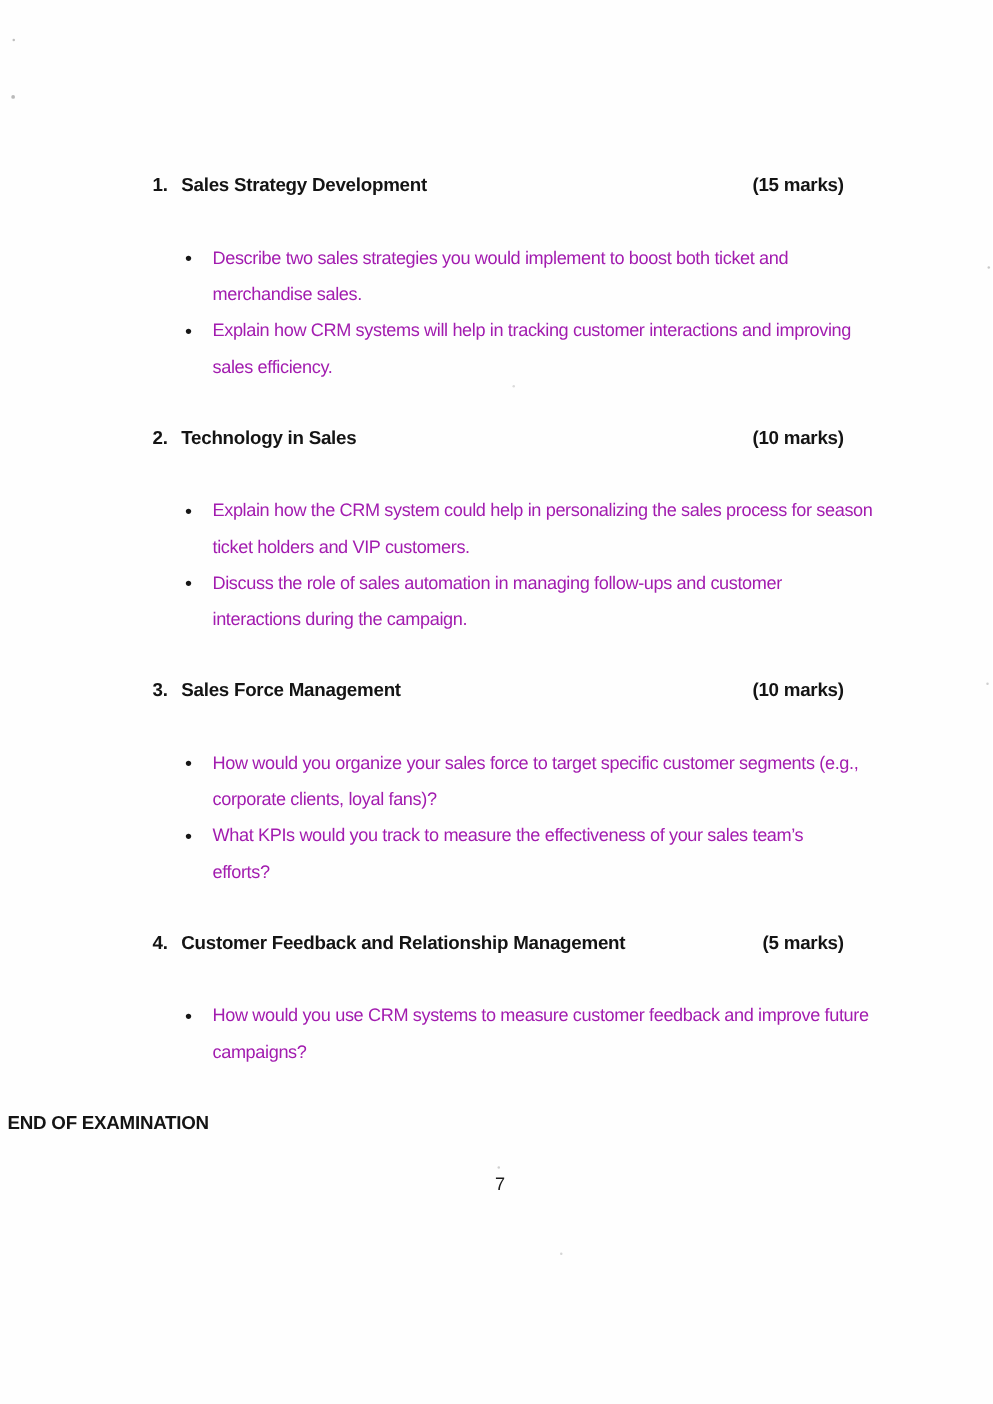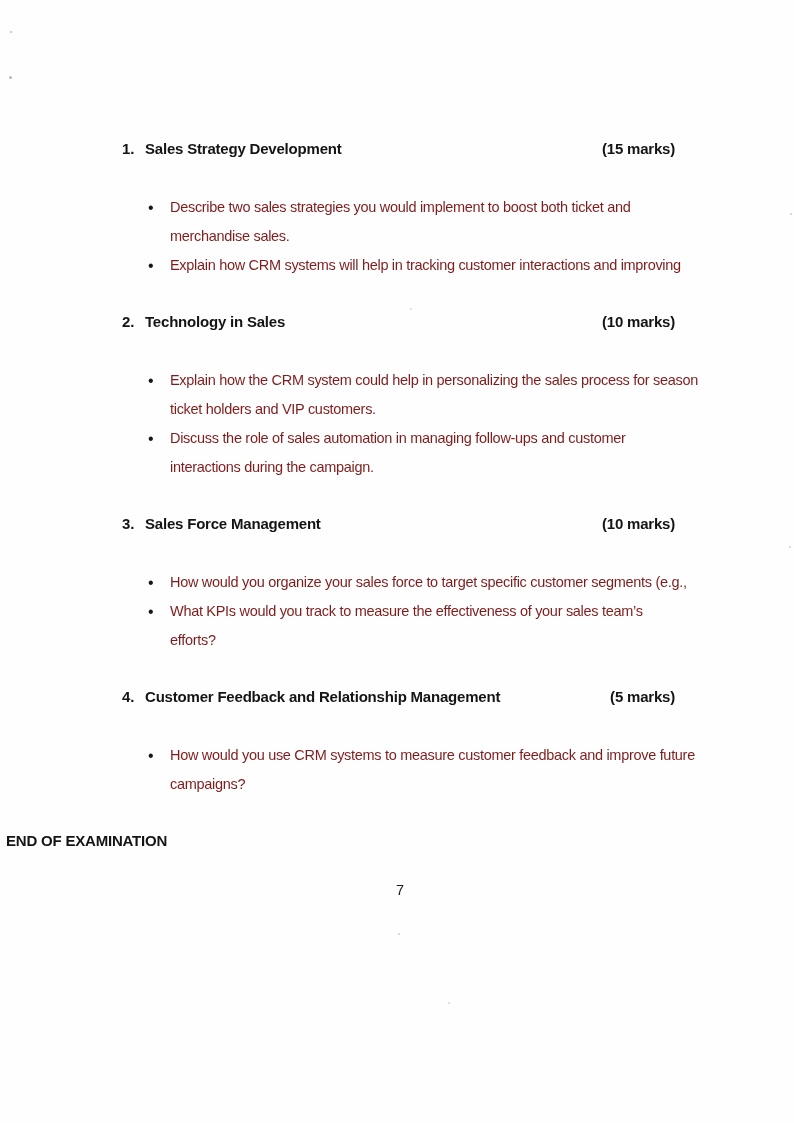--- a/index.html
+++ b/index.html
@@ -61,21 +61,21 @@
     top: 0;
     font-size: 16px;
     line-height: 29px;
     color: #161616;
   }
   .line {
     font-size: 14.5px;
     line-height: 29px;
     letter-spacing: -0.3px;
     white-space: nowrap;
-    color: #7f1d1d;
+    color: #a21caf;
   }
   .end-text {
     margin-top: 26px;
     text-align: left;
     font-weight: bold;
     font-size: 15px;
     line-height: 29px;
     letter-spacing: -0.2px;
     color: #141414;
     
@@ -108,20 +108,21 @@
         <span class="sec-title">Sales Strategy Development</span>
         <span class="sec-marks">(15 marks)</span>
       </div>
       <ul class="bullets">
         <li>
           <div class="line">Describe two sales strategies you would implement to boost both ticket and</div>
           <div class="line">merchandise sales.</div>
         </li>
         <li>
           <div class="line">Explain how CRM systems will help in tracking customer interactions and improving</div>
+          <div class="line">sales efficiency.</div>
         </li>
       </ul>
     </div>
 
     <div class="section">
       <div class="section-heading">
         <span class="sec-num">2.</span>
         <span class="sec-title">Technology in Sales</span>
         <span class="sec-marks">(10 marks)</span>
       </div>
@@ -139,20 +140,21 @@
 
     <div class="section">
       <div class="section-heading">
         <span class="sec-num">3.</span>
         <span class="sec-title">Sales Force Management</span>
         <span class="sec-marks">(10 marks)</span>
       </div>
       <ul class="bullets">
         <li>
           <div class="line">How would you organize your sales force to target specific customer segments (e.g.,</div>
+          <div class="line">corporate clients, loyal fans)?</div>
         </li>
         <li>
           <div class="line">What KPIs would you track to measure the effectiveness of your sales team’s</div>
           <div class="line">efforts?</div>
         </li>
       </ul>
     </div>
 
     <div class="section">
       <div class="section-heading">

